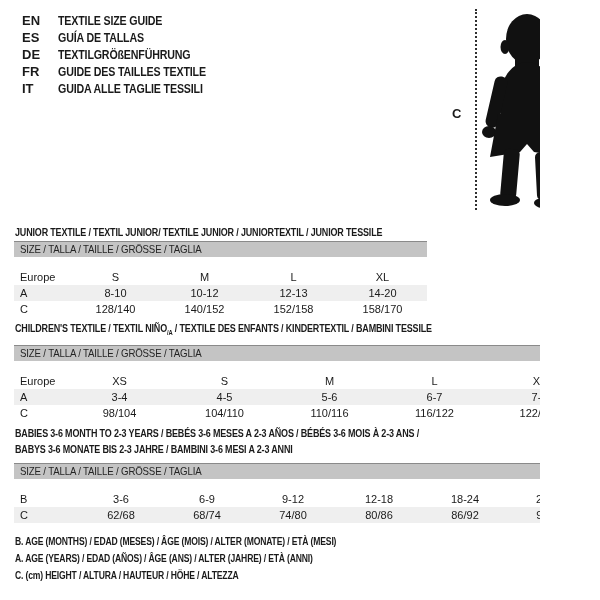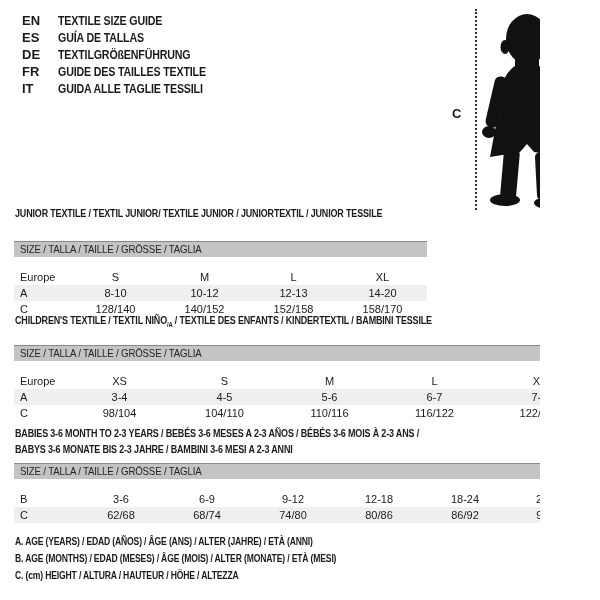--- a/index.html
+++ b/index.html
@@ -90,21 +90,21 @@
       <rect x="86" y="72" width="13" height="46" rx="6" transform="rotate(-9 92.5 95)"></rect>
       <ellipse cx="89" cy="120" rx="6.5" ry="7"></ellipse>
       <path d="M 21 108 L 79 108 L 87 151 L 57 146 L 50 138 L 43 146 L 13 151 Z"></path>
       <rect x="25" y="143" width="16" height="50" rx="5" transform="rotate(5 33 168)"></rect>
       <rect x="59" y="146" width="16" height="48" rx="5" transform="rotate(-3 67 170)"></rect>
       <ellipse cx="28" cy="194" rx="15" ry="6"></ellipse>
       <ellipse cx="70" cy="197" rx="13" ry="5.5"></ellipse>
     </g>
   </svg>
 
-  <div class="sec-title" style="left:15px;top:205px;">
+  <div class="sec-title" style="left:15px;top:224px;">
     <span class="cond">JUNIOR TEXTILE / TEXTIL JUNIOR/ TEXTILE JUNIOR / JUNIORTEXTIL / JUNIOR TESSILE</span>
   </div>
   <div class="size-section" style="left:14px;top:241px;width:413px;">
     <div class="size-bar">
       <span class="cond88">SIZE / TALLA / TAILLE / GRÖSSE / TAGLIA</span>
     </div>
     <table>
       <colgroup>
           <col style="width:57px">
           <col style="width:89px">
@@ -131,21 +131,21 @@
           <td class="lbl">C</td>
           <td>128/140</td>
           <td>140/152</td>
           <td>152/158</td>
           <td>158/170</td>
         </tr>
       </tbody>
     </table>
   </div>
 
-  <div class="sec-title" style="left:15px;top:312px;">
+  <div class="sec-title" style="left:15px;top:320px;">
     <span class="cond"><span>CHILDREN'S TEXTILE / TEXTIL NIÑO</span><span class="sub">/A</span><span> / TEXTILE DES ENFANTS / KINDERTEXTIL / BAMBINI TESSILE</span></span>
   </div>
   <div class="size-section" style="left:14px;top:345px;width:578px;">
     <div class="size-bar">
       <span class="cond88">SIZE / TALLA / TAILLE / GRÖSSE / TAGLIA</span>
     </div>
     <table>
       <colgroup>
           <col style="width:53px">
           <col style="width:105px">
@@ -218,18 +218,18 @@
           <td>74/80</td>
           <td>80/86</td>
           <td>86/92</td>
           <td>92/98</td>
         </tr>
       </tbody>
     </table>
   </div>
 
   <div class="footnotes">
+    <div class="footnote"><span class="cond">B. AGE (MONTHS) / EDAD (MESES) / ÂGE (MOIS) / ALTER (MONATE) / ETÀ (MESI)</span></div>
     <div class="footnote"><span class="cond">A. AGE (YEARS) / EDAD (AÑOS) / ÂGE (ANS) / ALTER (JAHRE) / ETÀ (ANNI)</span></div>
-    <div class="footnote"><span class="cond">B. AGE (MONTHS) / EDAD (MESES) / ÂGE (MOIS) / ALTER (MONATE) / ETÀ (MESI)</span></div>
     <div class="footnote"><span class="cond">C. (cm) HEIGHT / ALTURA / HAUTEUR / HÖHE / ALTEZZA</span></div>
   </div>
 
 </div>
 
 </body></html>

